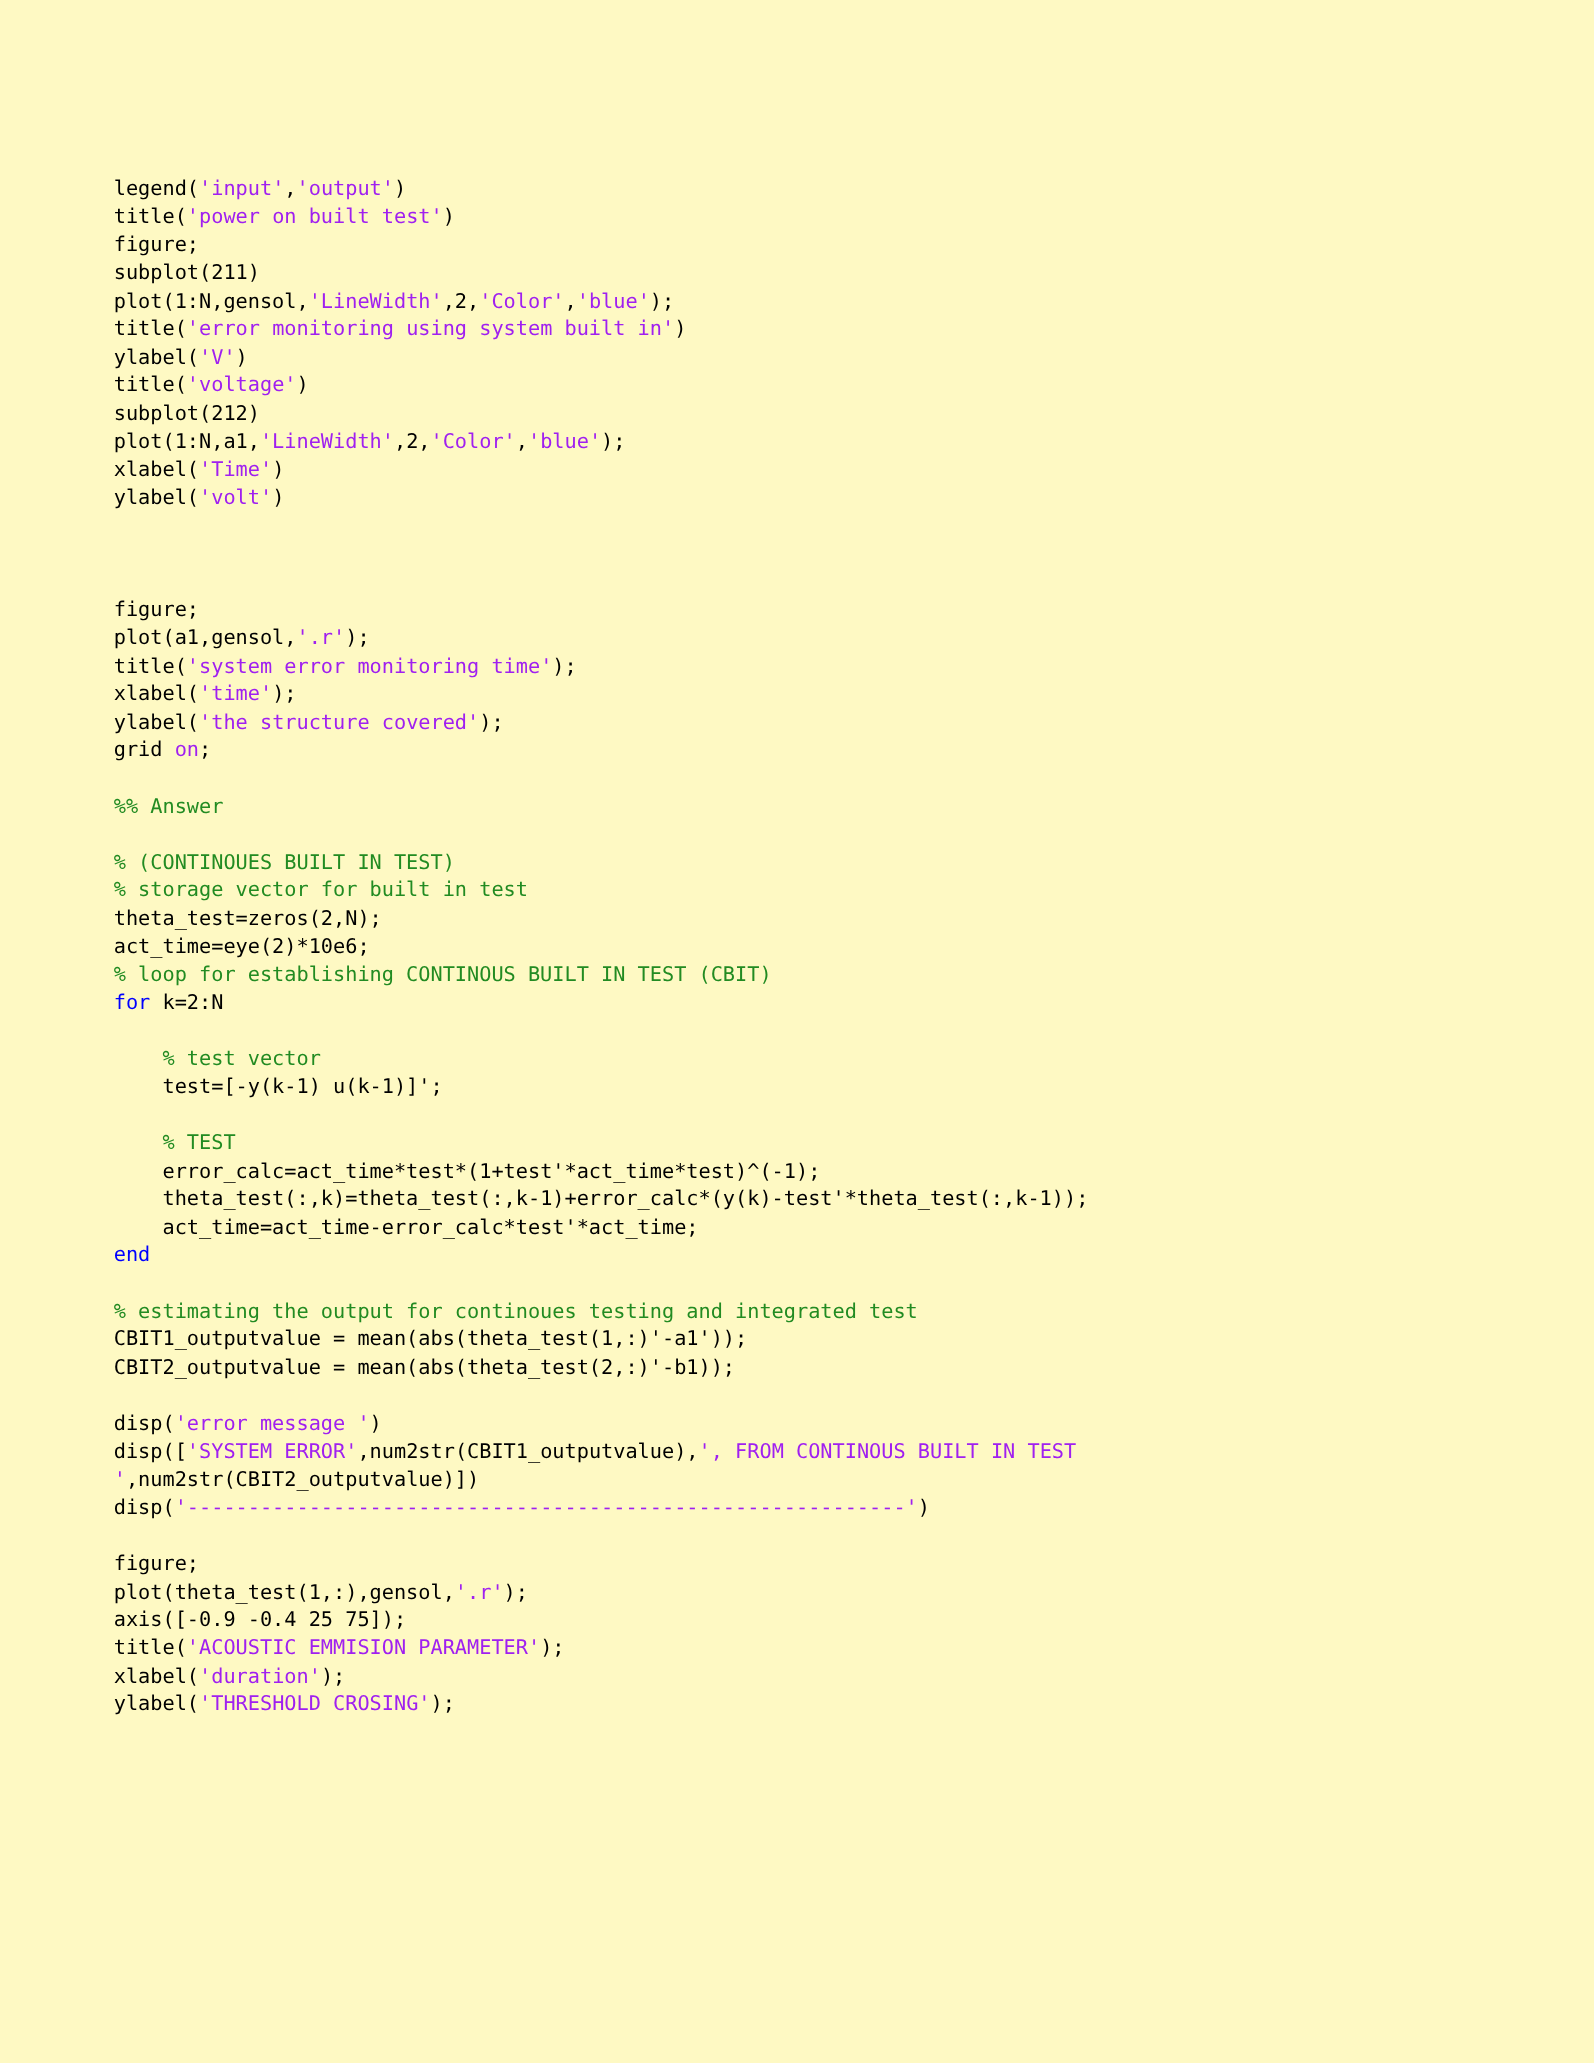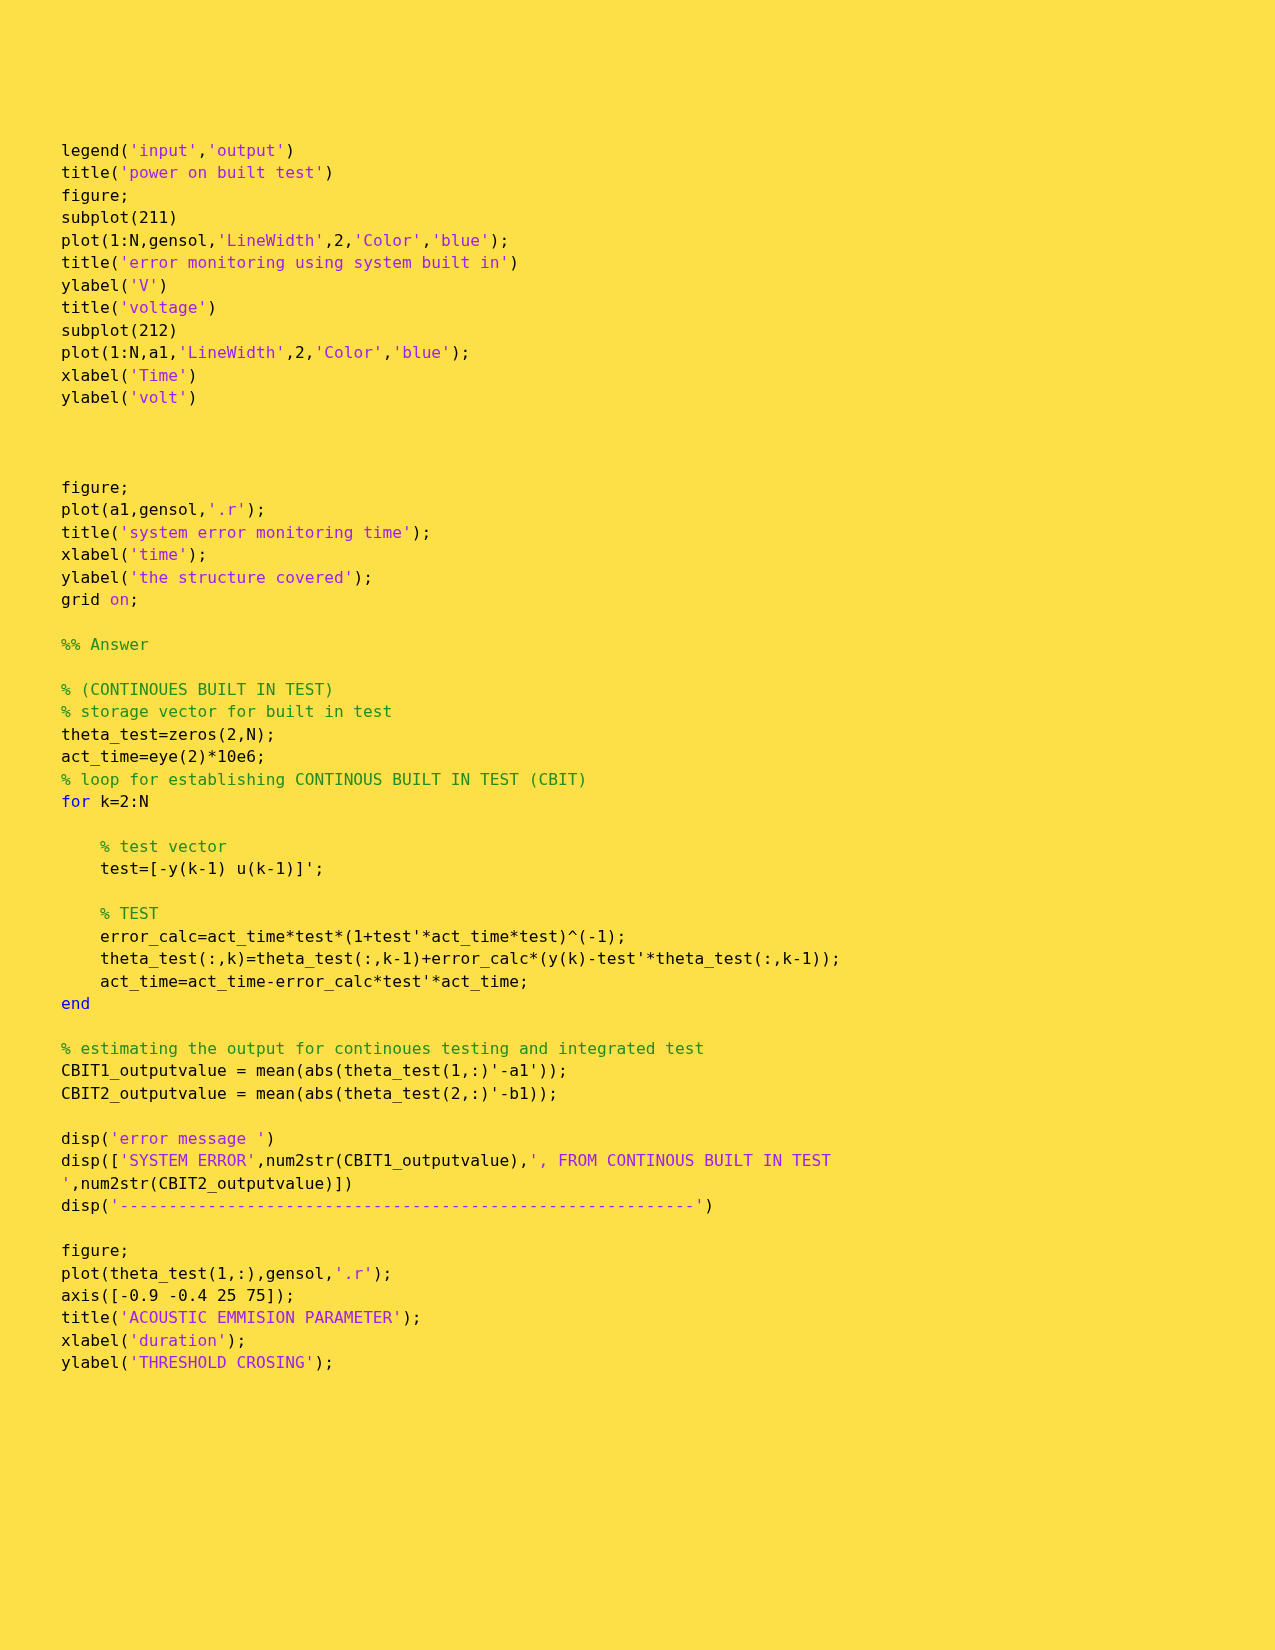--- a/index.html
+++ b/index.html
@@ -9,23 +9,23 @@
   }
   body {
     width: 1275px;
     height: 1650px;
     font-family: "DejaVu Sans Mono", "Liberation Mono", monospace;
   }
   #page {
     position: relative;
     width: 1275px;
     height: 1650px;
-    background: #fde047;
+    background: #fef9c3;
     box-sizing: border-box;
-    padding: 140px 0 0 61px;
+    padding: 140px 0 0 91px;
   }
   #code {
     font-family: "DejaVu Sans Mono", "Liberation Mono", monospace;
     font-size: 16.2px;
     line-height: 22.45px;
     color: #000000;
     white-space: pre-wrap;
     word-break: break-word;
     width: 1000px;
     letter-spacing: 0px;

